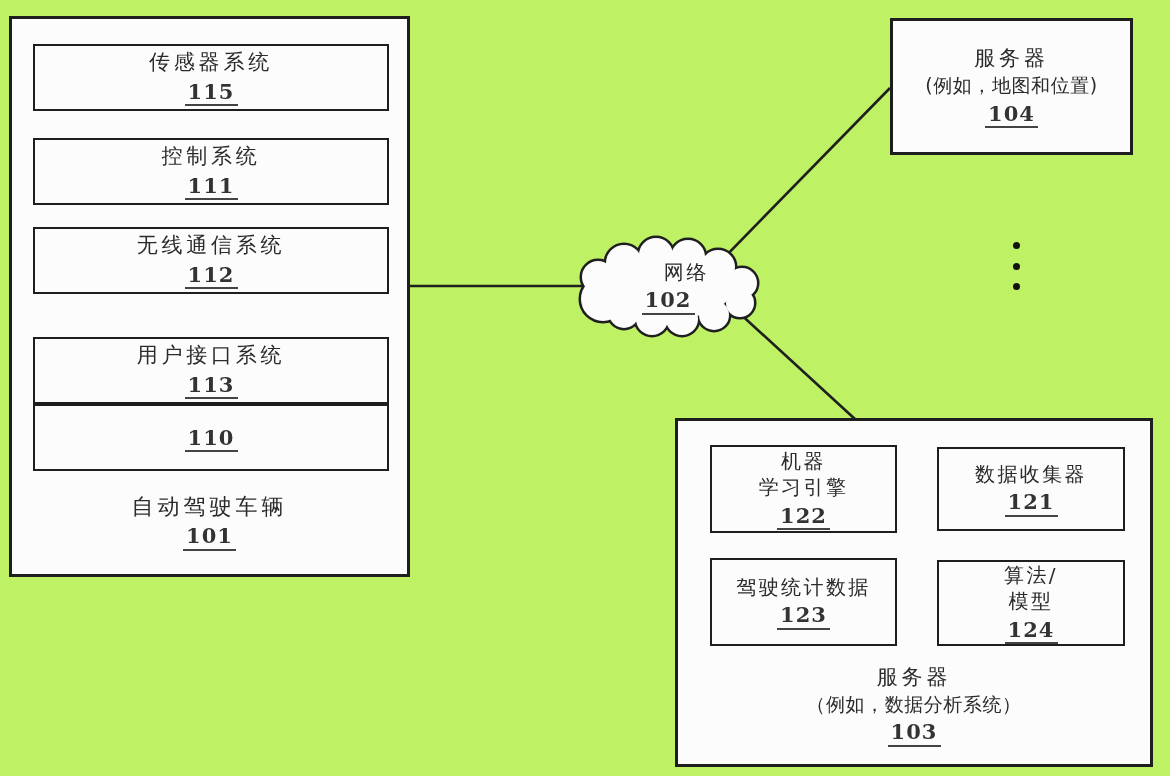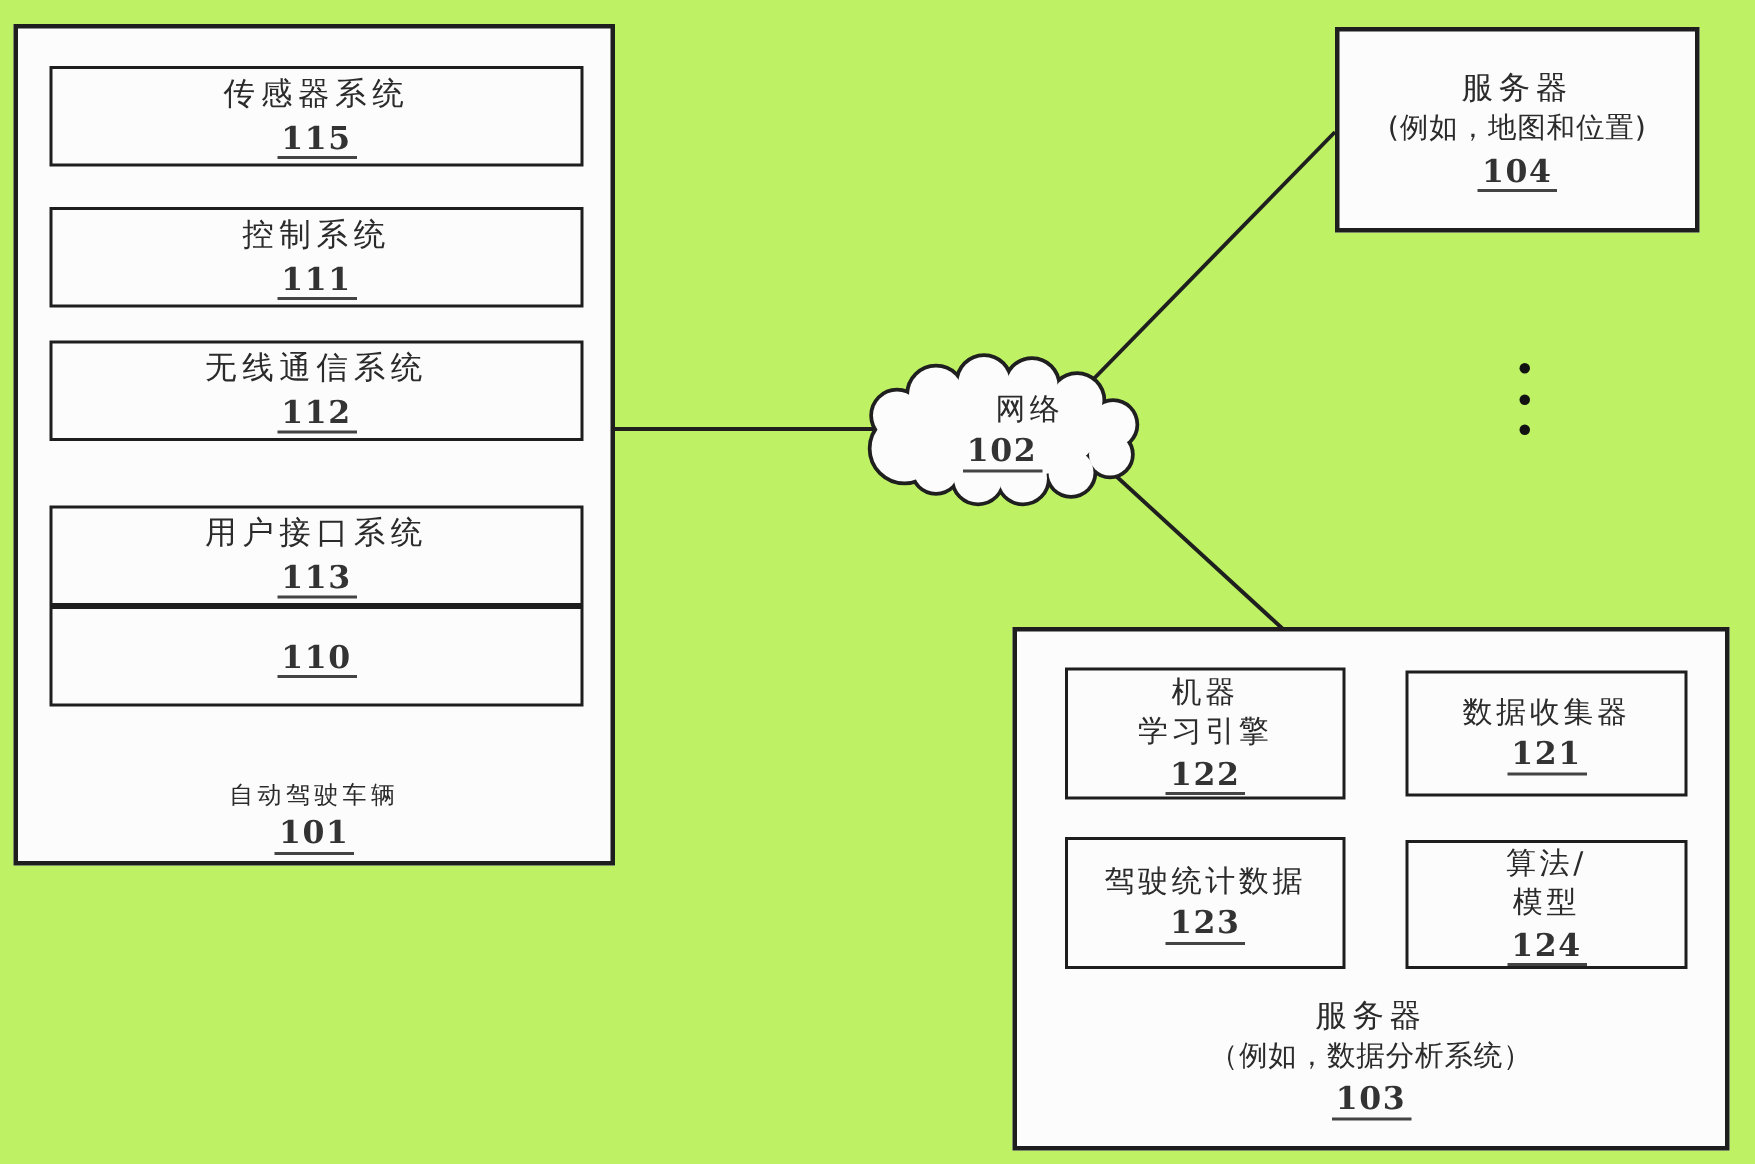--- a/index.html
+++ b/index.html
@@ -74,21 +74,21 @@
 
   
   .vehicle { left: 9px; top: 16px; width: 401px; height: 561px; justify-content: flex-start; }
   .sys { left: 21px; width: 356px; height: 67px; }
   .s1 { top: 25px; }
   .s2 { top: 119px; }
   .s3 { top: 208px; }
   .s4 { top: 294px; margin-top: 24px; }
   .s5 { top: 385px; }
   .vehicle-caption { top: 473px; }
-  .vehicle-caption .t { font-size: 16px; margin-top: 27px; }
+  .vehicle-caption .t { font-size: 22px; }
 
   
   .map-server { left: 890px; top: 18px; width: 243px; height: 137px; }
   .map-server .t { margin-bottom: 1px; }
 
   
   .analytics { left: 675px; top: 418px; width: 478px; height: 349px; justify-content: flex-start; }
   .mod { height: 88px; }
   .m122 { left: 32px;  top: 24px;  width: 187px; }
   .m121 { left: 259px; top: 26px;  width: 188px; height: 84px; }

